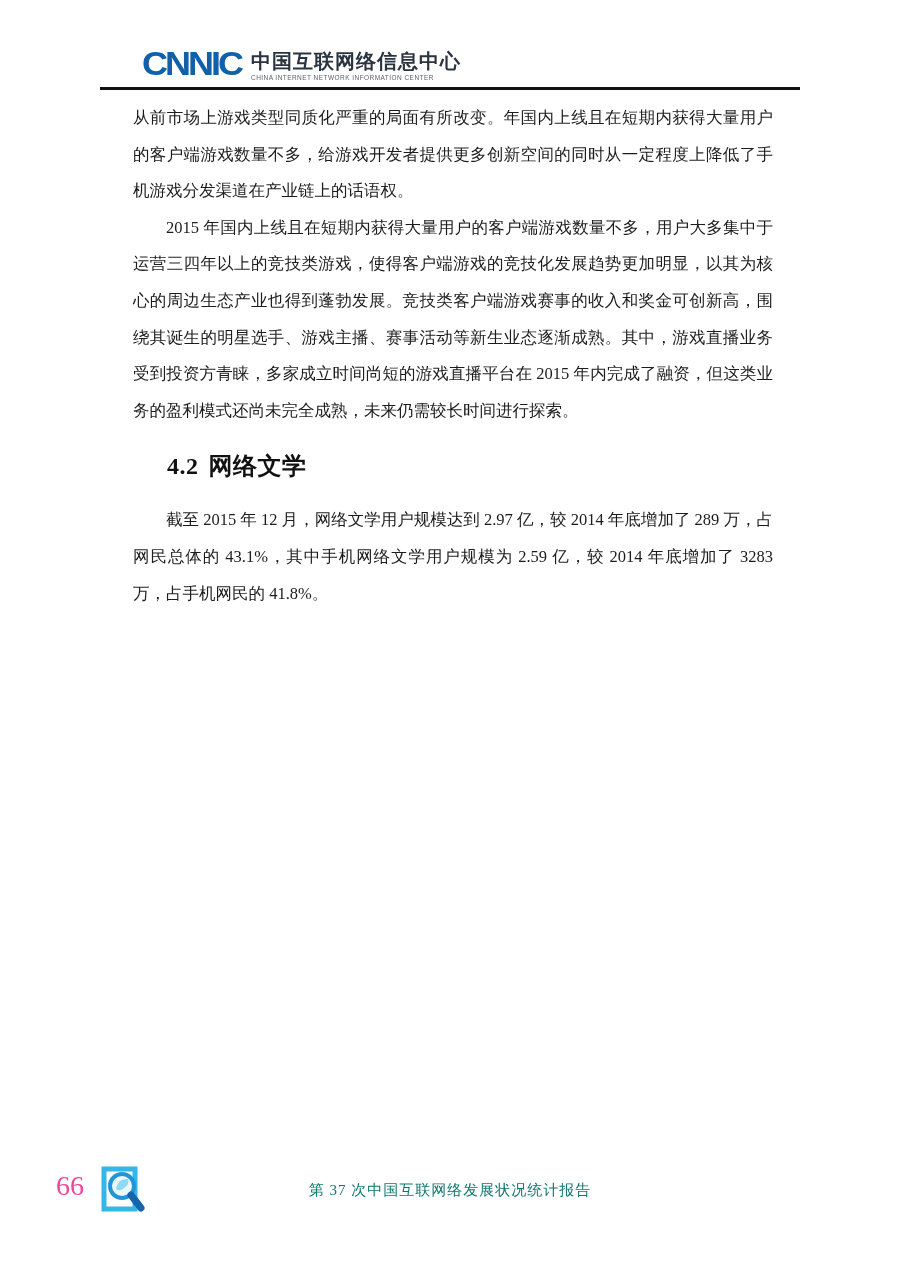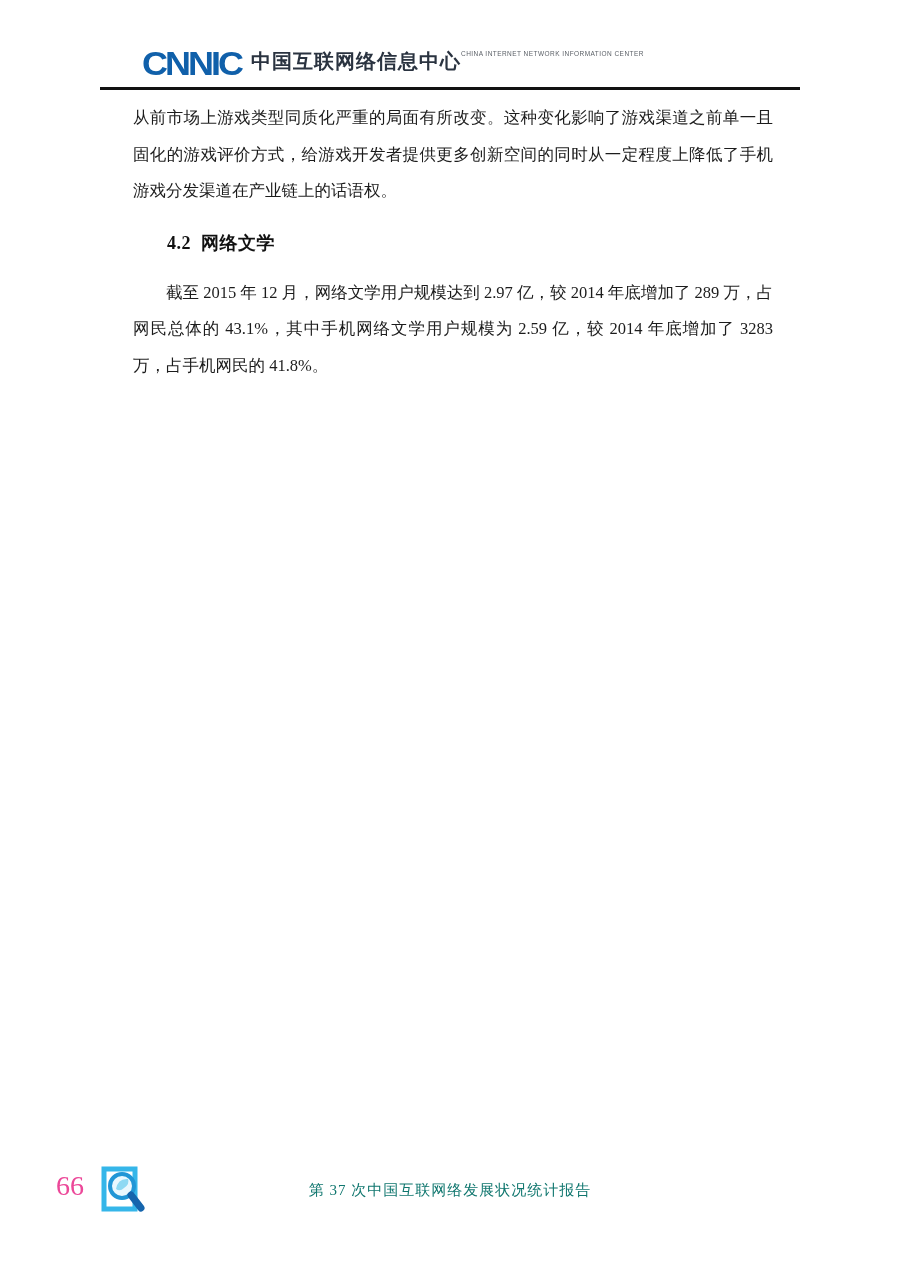--- a/index.html
+++ b/index.html
@@ -27,21 +27,21 @@
   .logo-wordmark {
     font-family: "Liberation Sans", "DejaVu Sans", sans-serif;
     font-weight: bold;
     font-size: 36px;
     line-height: 36px;
     letter-spacing: -3px;
     color: #1060aa;
     transform: scaleY(0.92);
     transform-origin: top left;
   }
-  .logo-names { display: flex; flex-direction: row; padding-top: 2px; }
+  .logo-names { display: flex; flex-direction: column; padding-top: 2px; }
   .org-cn {
     font-family: "Liberation Sans", "DejaVu Sans", sans-serif;
     font-weight: bold;
     font-size: 20px;
     line-height: 24px;
     letter-spacing: 1px;
     color: #2a3340;
     white-space: nowrap;
   }
   .org-en {
@@ -73,21 +73,21 @@
     line-height: 36.6px;
     text-align: justify;
     text-indent: 2em;
     color: #1c1c1c;
   }
   .para.no-indent { text-indent: 0; }
   .section-heading {
     margin-top: 21px;
     margin-bottom: 20px;
     margin-left: 34px;
-    font-size: 18px;
+    font-size: 24px;
     font-weight: bold;
     color: #111111;
     letter-spacing: 0.5px;
   }
   .section-heading .sec-num { margin-right: 10px; }
 
   
   .page-number {
     position: absolute;
     left: 56px;
@@ -123,21 +123,22 @@
   <div class="header-logo">
     <span class="logo-wordmark">CNNIC</span>
     <div class="logo-names">
       <span class="org-cn">中国互联网络信息中心</span>
       <span class="org-en">CHINA INTERNET NETWORK INFORMATION CENTER</span>
     </div>
   </div>
   <div class="header-rule"></div>
 
   <div class="body-text">
-    <p class="para no-indent">从前市场上游戏类型同质化严重的局面有所改变。这种变化影响了游戏渠道之前单一且固化的游戏评价方式，给游戏开发者提供更多创新空间的同时从一定程度上降低了手机游戏分发渠道在产业链上的话语权。</p>
+    <p class="para no-indent">从前市场上游戏类型同质化严重的局面有所改变。年国内上线且在短期内获得大量用户的客户端游戏数量不多，给游戏开发者提供更多创新空间的同时从一定程度上降低了手机游戏分发渠道在产业链上的话语权。</p>
+    <p class="para">2015 年国内上线且在短期内获得大量用户的客户端游戏数量不多，用户大多集中于运营三四年以上的竞技类游戏，使得客户端游戏的竞技化发展趋势更加明显，以其为核心的周边生态产业也得到蓬勃发展。竞技类客户端游戏赛事的收入和奖金可创新高，围绕其诞生的明星选手、游戏主播、赛事活动等新生业态逐渐成熟。其中，游戏直播业务受到投资方青睐，多家成立时间尚短的游戏直播平台在 2015 年内完成了融资，但这类业务的盈利模式还尚未完全成熟，未来仍需较长时间进行探索。</p>
     <h2 class="section-heading">
       <span class="sec-num">4.2</span><span>网络文学</span>
     </h2>
     <p class="para">截至 2015 年 12 月，网络文学用户规模达到 2.97 亿，较 2014 年底增加了 289 万，占网民总体的 43.1%，其中手机网络文学用户规模为 2.59 亿，较 2014 年底增加了 3283 万，占手机网民的 41.8%。</p>
   </div>
 
   <span class="page-number">66</span>
 
   <span class="footer-icon">
     <svg width="44" height="54" viewBox="0 0 44 54" xmlns="http://www.w3.org/2000/svg">

